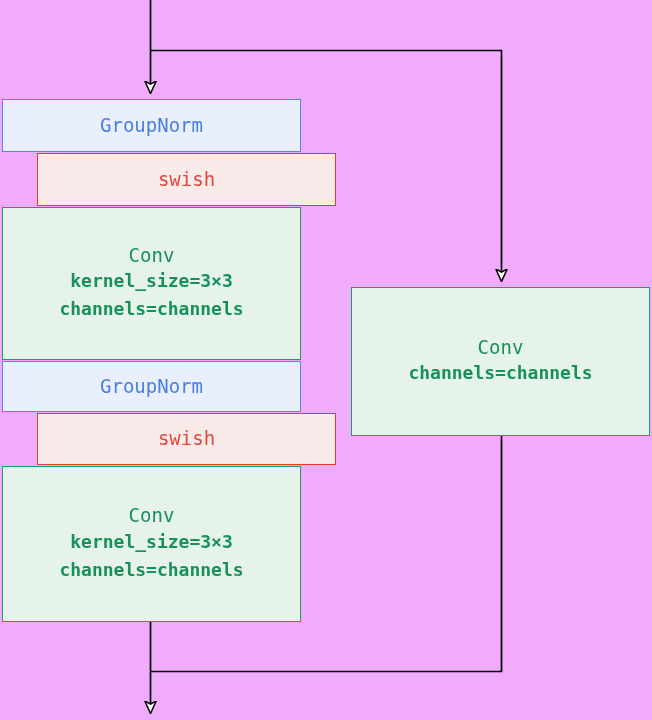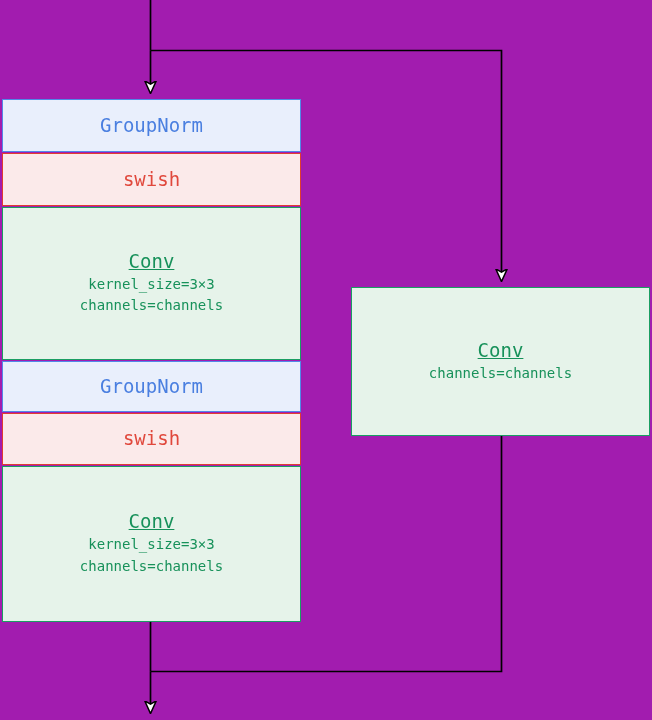--- a/index.html
+++ b/index.html
@@ -4,21 +4,21 @@
 <style>
   html, body {
     margin: 0;
     padding: 0;
     background: #ffffff;
   }
   #diagram {
     position: relative;
     width: 652px;
     height: 720px;
-    background: #a21caf;
+    background: #f0abfc;
     font-family: "DejaVu Sans Mono", "Liberation Mono", monospace;
     overflow: hidden;
   }
   .edges {
     position: absolute;
     left: 0;
     top: 0;
     width: 652px;
     height: 720px;
   }
@@ -46,38 +46,39 @@
     border: 1.6px solid #5189e8;
   }
   .type-norm .node-title {
     color: #4a7fe0;
     font-size: 19px;
   }
 
   .type-act {
     background: #fbeaea;
     border: 1.6px solid #e03c31;
+    margin-left: 35px;
   }
   .type-act .node-title {
     color: #e0483c;
     font-size: 19px;
   }
 
   .type-conv {
     background: #e6f3ea;
     border: 1.8px solid #1a9e62;
   }
   .type-conv .node-title {
     color: #17915a;
     font-size: 19px;
-    text-decoration: underline;
   }
   .type-conv .node-sub {
     color: #17915a;
-    font-size: 14px;
+    font-size: 18px;
+    font-weight: bold;
   }
 
   
   #node-groupnorm-1 { left: 2px;   top: 99px;  width: 299px; height: 53px; }
   #node-swish-1     { left: 2px;   top: 153px; width: 299px; height: 53px; }
   #node-conv-1      { left: 2px;   top: 207px; width: 299px; height: 153px; }
   #node-groupnorm-2 { left: 2px;   top: 361px; width: 299px; height: 51px; }
   #node-swish-2     { left: 2px;   top: 413px; width: 299px; height: 52px; }
   #node-conv-2      { left: 2px;   top: 466px; width: 299px; height: 156px; }
   #node-conv-skip   { left: 351px; top: 287px; width: 299px; height: 149px; }

